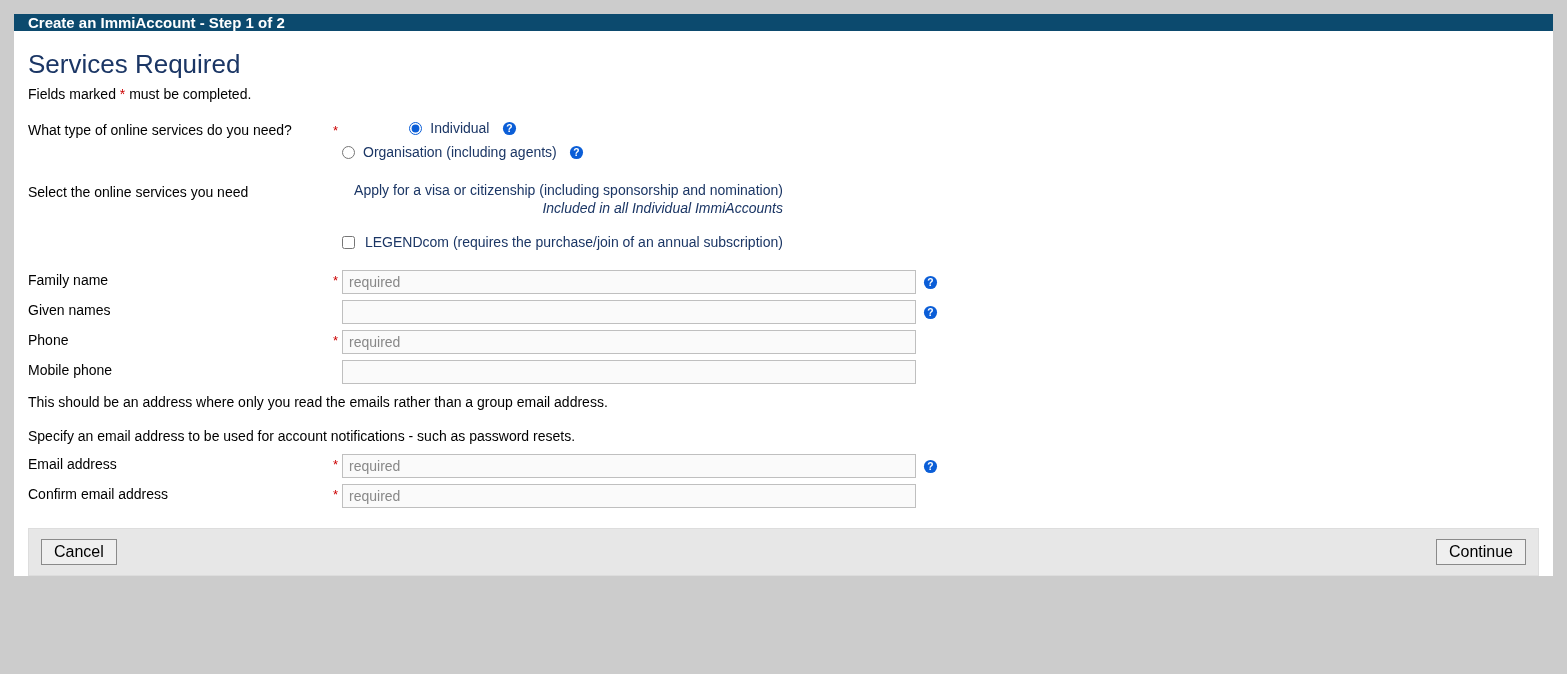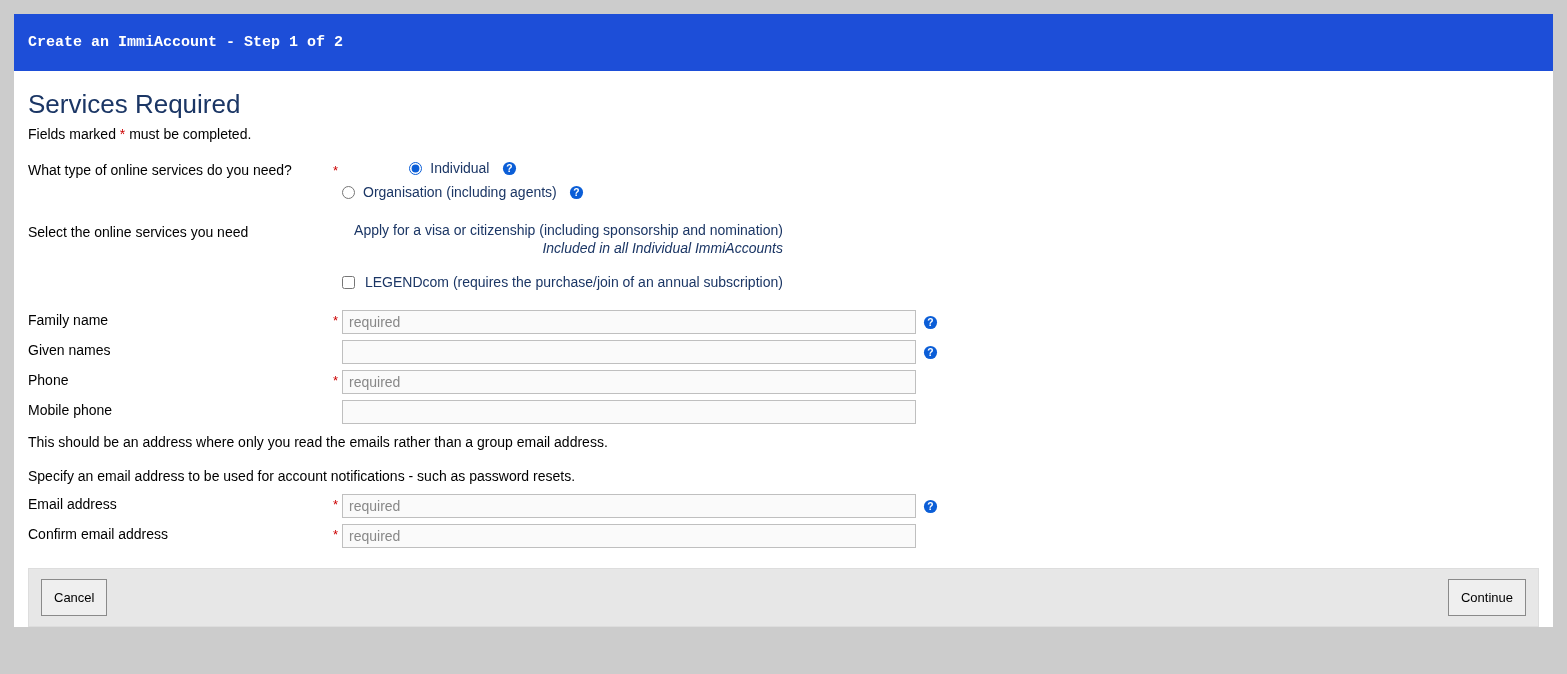--- a/index.html
+++ b/index.html
@@ -9,26 +9,25 @@
     background: #cccccc;
     font-family: Arial, Helvetica, sans-serif;
     font-size: 14px;
     color: #000;
   }
   .page {
     background: #fff;
     width: 100%;
   }
   .header-bar {
-    background: #1d4ed8;
+    background: #0c4a6e;
     color: #fff;
     font-weight: bold;
-    padding: 20px 14px;
+    padding: 0 14px;
     font-size: 15px;
-    font-family: Liberation Mono, monospace;
   }
   .content {
     padding: 8px 14px 14px 14px;
   }
   h2.section-title {
     color: #1b3665;
     font-weight: normal;
     font-size: 26px;
     margin: 10px 0 6px 0;
   }
@@ -91,22 +90,22 @@
     background:#e7e7e7;
     border:1px solid #ddd;
     padding:10px 12px;
     display:flex;
     justify-content:space-between;
     margin: 0 14px 14px 14px;
   }
   .btn {
     background:#efefef;
     border:1px solid #8a8a8a;
-    padding:10px 12px;
-    font-size:13px;
+    padding:3px 12px;
+    font-size:16px;
     cursor:pointer;
     color:#000;
   }
   .svc-block { margin-bottom:20px;}
 </style>
 </head>
 <body>
 
 <div class="page">
   <div class="header-bar">

